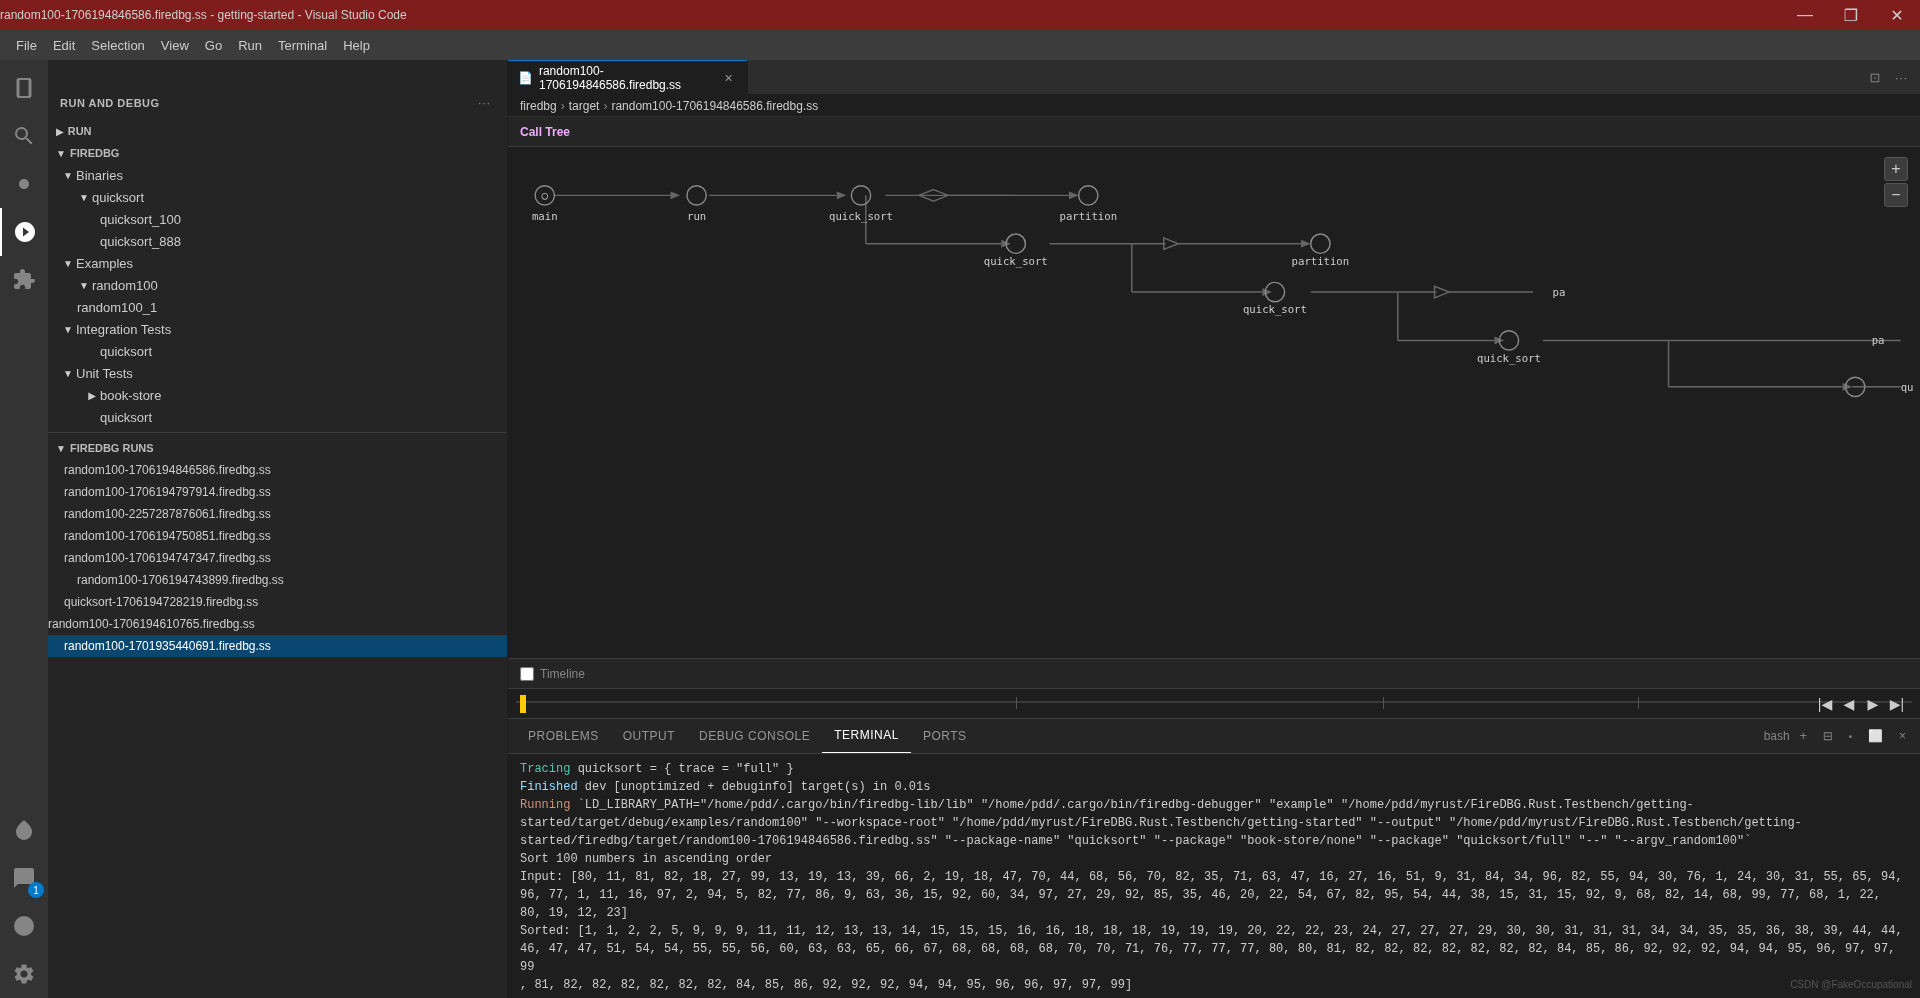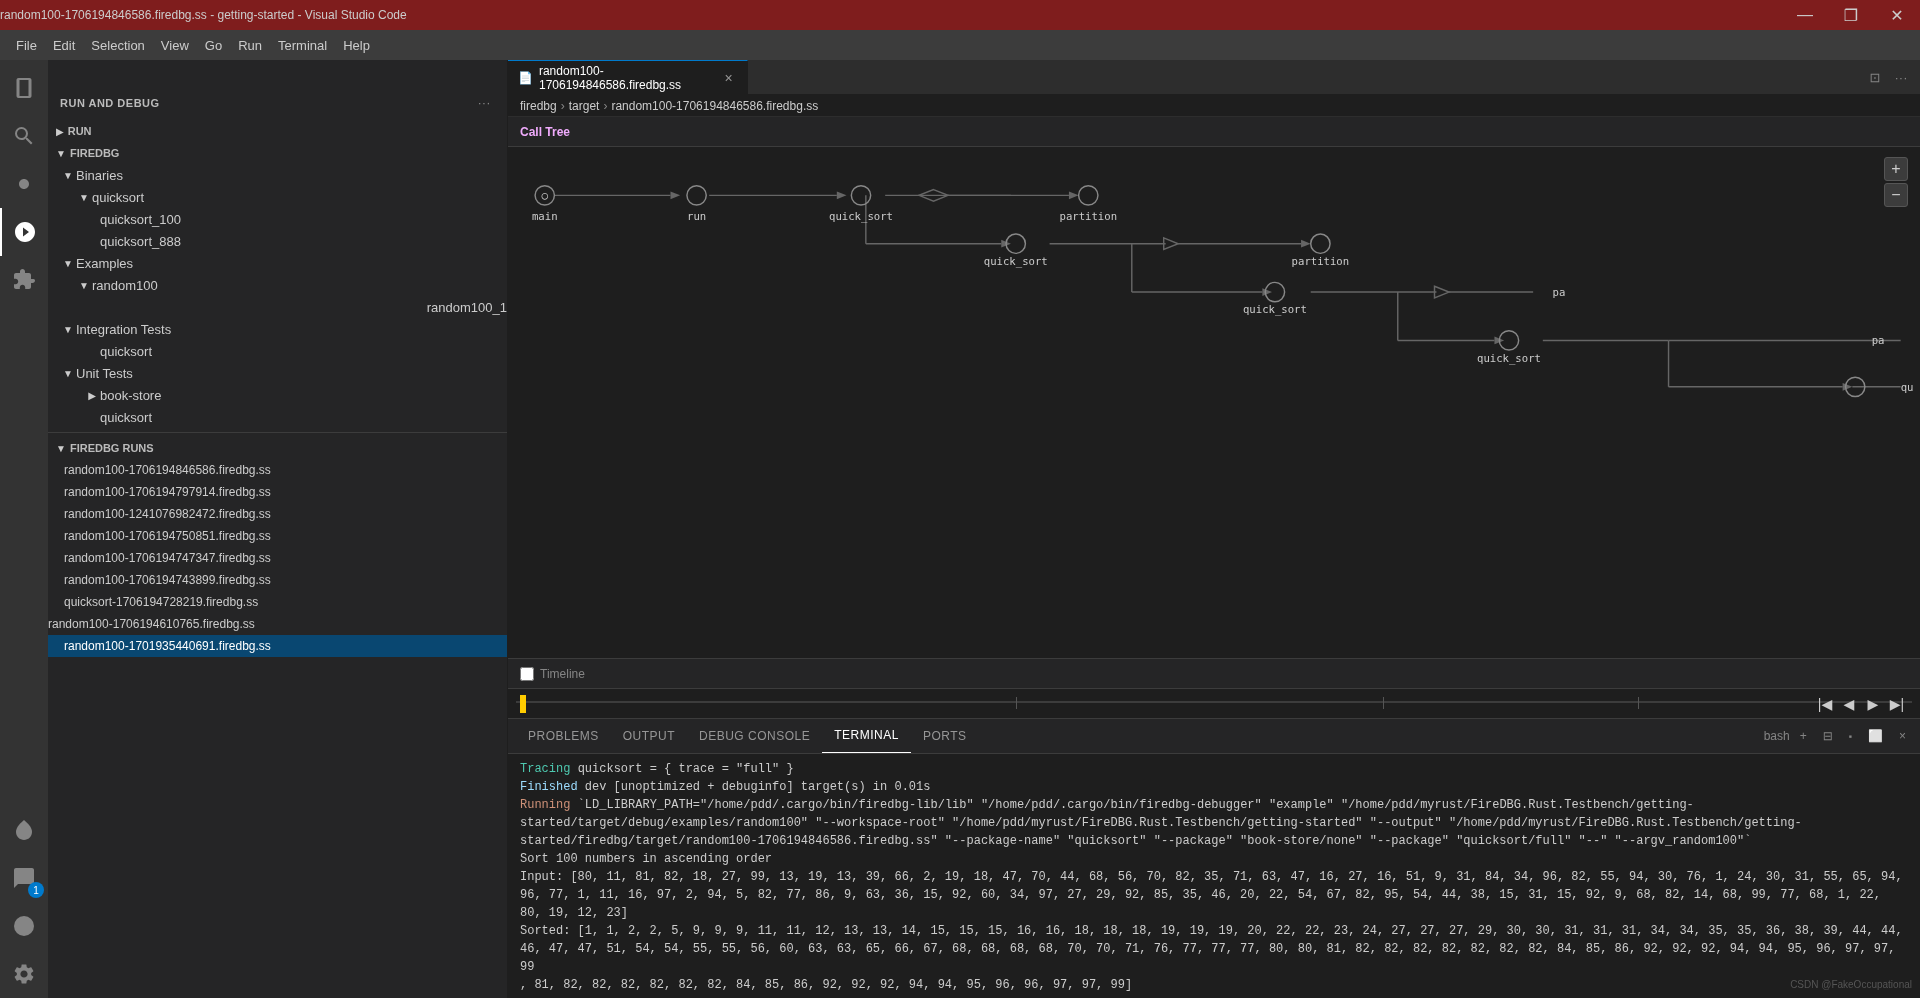--- a/index.html
+++ b/index.html
@@ -241,21 +241,21 @@
       <div class="tree-item" style="padding-left:12px;">
         <span class="tree-arrow">▼</span>
         <span class="tree-label">Examples</span>
       </div>
 
       <div class="tree-item" style="padding-left:28px;">
         <span class="tree-arrow">▼</span>
         <span class="tree-label">random100</span>
       </div>
 
-      <div class="tree-item" style="padding-left:29px;justify-content:flex-end;">
+      <div class="tree-item" style="padding-left:29px;">
         <span class="tree-label">random100_1</span>
       </div>
 
       <div class="tree-item" style="padding-left:12px;">
         <span class="tree-arrow">▼</span>
         <span class="tree-label">Integration Tests</span>
       </div>
 
       <div class="tree-item" style="padding-left:52px;">
         <span class="tree-label">quicksort</span>
@@ -282,29 +282,29 @@
         <span class="section-label">FIREDBG RUNS</span>
       </div>
 
       <div class="tree-item" style="padding-left:16px;">
         <span class="tree-label" style="font-size:12px;">random100-1706194846586.firedbg.ss</span>
       </div>
       <div class="tree-item" style="padding-left:16px;">
         <span class="tree-label" style="font-size:12px;">random100-1706194797914.firedbg.ss</span>
       </div>
       <div class="tree-item" style="padding-left:16px;">
-        <span class="tree-label" style="font-size:12px;">random100-1241076982472.firedbg.ss</span>
+        <span class="tree-label" style="font-size:12px;">random100-2257287876061.firedbg.ss</span>
       </div>
       <div class="tree-item" style="padding-left:16px;">
         <span class="tree-label" style="font-size:12px;">random100-1706194750851.firedbg.ss</span>
       </div>
       <div class="tree-item" style="padding-left:16px;">
         <span class="tree-label" style="font-size:12px;">random100-1706194747347.firedbg.ss</span>
       </div>
-      <div class="tree-item" style="padding-left:16px;">
+      <div class="tree-item" style="padding-left:29px;">
         <span class="tree-label" style="font-size:12px;">random100-1706194743899.firedbg.ss</span>
       </div>
       <div class="tree-item" style="padding-left:16px;">
         <span class="tree-label" style="font-size:12px;">quicksort-1706194728219.firedbg.ss</span>
       </div>
       <div class="tree-item" style="">
         <span class="tree-label" style="font-size:12px;">random100-1706194610765.firedbg.ss</span>
       </div>
       <div class="tree-item highlighted" style="padding-left:16px;">
         <span class="tree-label" style="font-size:12px;">random100-1701935440691.firedbg.ss</span>

